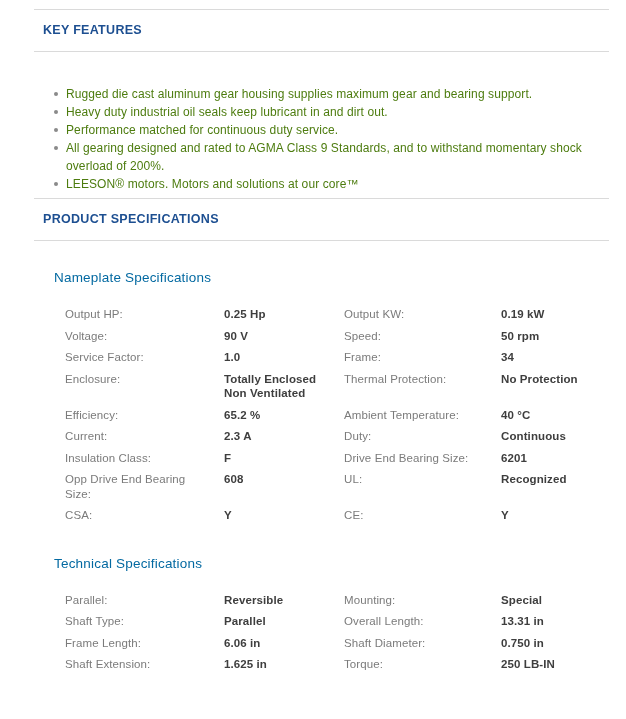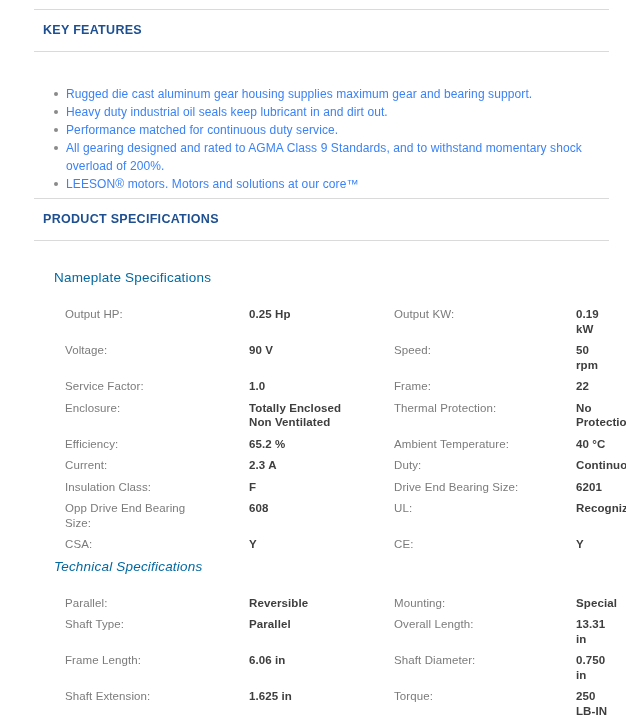--- a/index.html
+++ b/index.html
@@ -34,21 +34,21 @@
   }
   .features {
     margin: 33px 10px 0 24px;
     padding: 0 0 0 13px;
     list-style: none;
   }
   .features li {
     position: relative;
     font-size: 12px;
     line-height: 18px;
-    color: #3b82f6;
+    color: #4d7c0f;
     letter-spacing: 0.1px;
     max-width: 588px;
   }
   .features li::before {
     content: "";
     position: absolute;
     left: -12px;
     top: 7px;
     width: 4px;
     height: 4px;
@@ -63,29 +63,28 @@
   }
   .group-title {
     margin: 0;
     font-size: 13.5px;
     font-weight: normal;
     color: #0369a1;
     letter-spacing: 0.2px;
     line-height: 16px;
   }
   .group-nameplate .group-title { margin-top: 29px; }
-  .group-technical .group-title { margin-top: 0; font-style: italic; }
+  .group-technical .group-title { margin-top: 26px; }
   .spec-table {
     margin: 21px 0 0 11px;
   }
   .spec-row {
     display: grid;
     grid-template-columns: 139px 140px 137px 1fr;
     padding-bottom: 7px;
-    gap: 25px;
   }
   .spec-label, .spec-value {
     font-size: 11.5px;
     line-height: 14.5px;
     letter-spacing: 0.1px;
   }
   .spec-label {
     color: #7b7b7b;
     padding-right: 4px;
   }
@@ -134,21 +133,21 @@
             <div class="spec-row">
               <div class="spec-label">Voltage:</div>
               <div class="spec-value">90 V</div>
               <div class="spec-label">Speed:</div>
               <div class="spec-value">50 rpm</div>
             </div>
             <div class="spec-row">
               <div class="spec-label">Service Factor:</div>
               <div class="spec-value">1.0</div>
               <div class="spec-label">Frame:</div>
-              <div class="spec-value">22</div>
+              <div class="spec-value">34</div>
             </div>
             <div class="spec-row">
               <div class="spec-label">Enclosure:</div>
               <div class="spec-value">Totally Enclosed Non Ventilated</div>
               <div class="spec-label">Thermal Protection:</div>
               <div class="spec-value">No Protection</div>
             </div>
             <div class="spec-row">
               <div class="spec-label">Efficiency:</div>
               <div class="spec-value">65.2 %</div>

